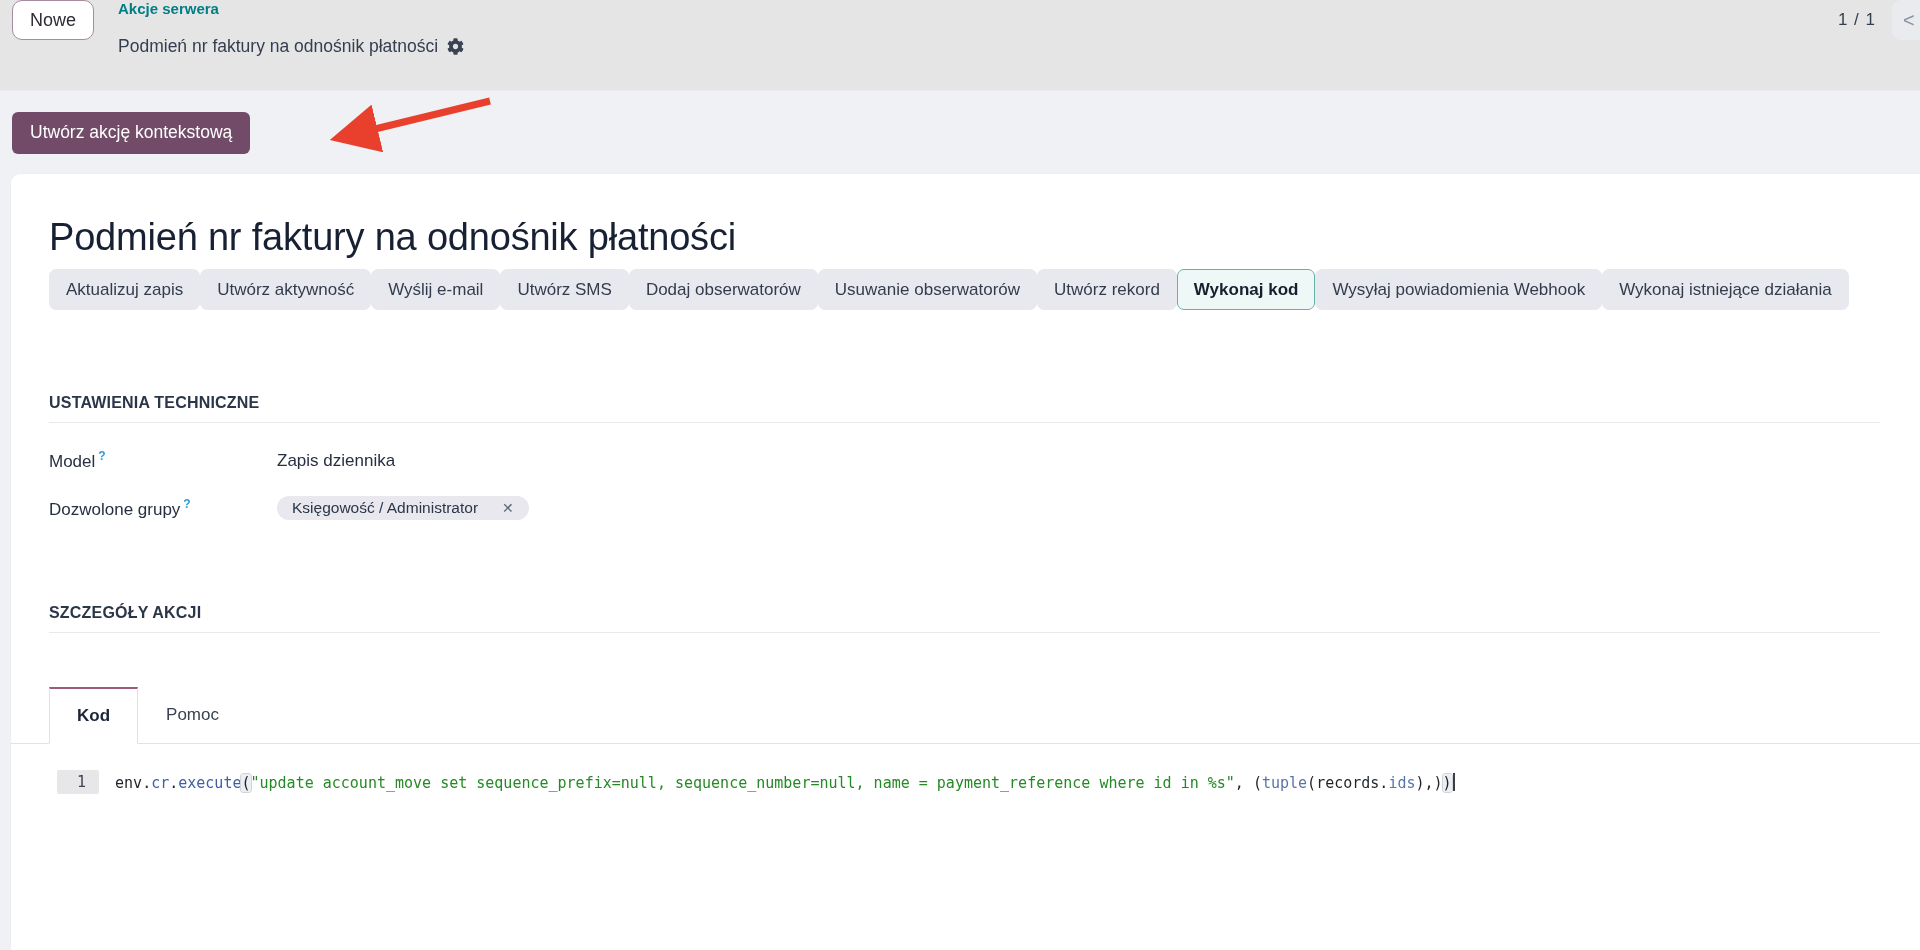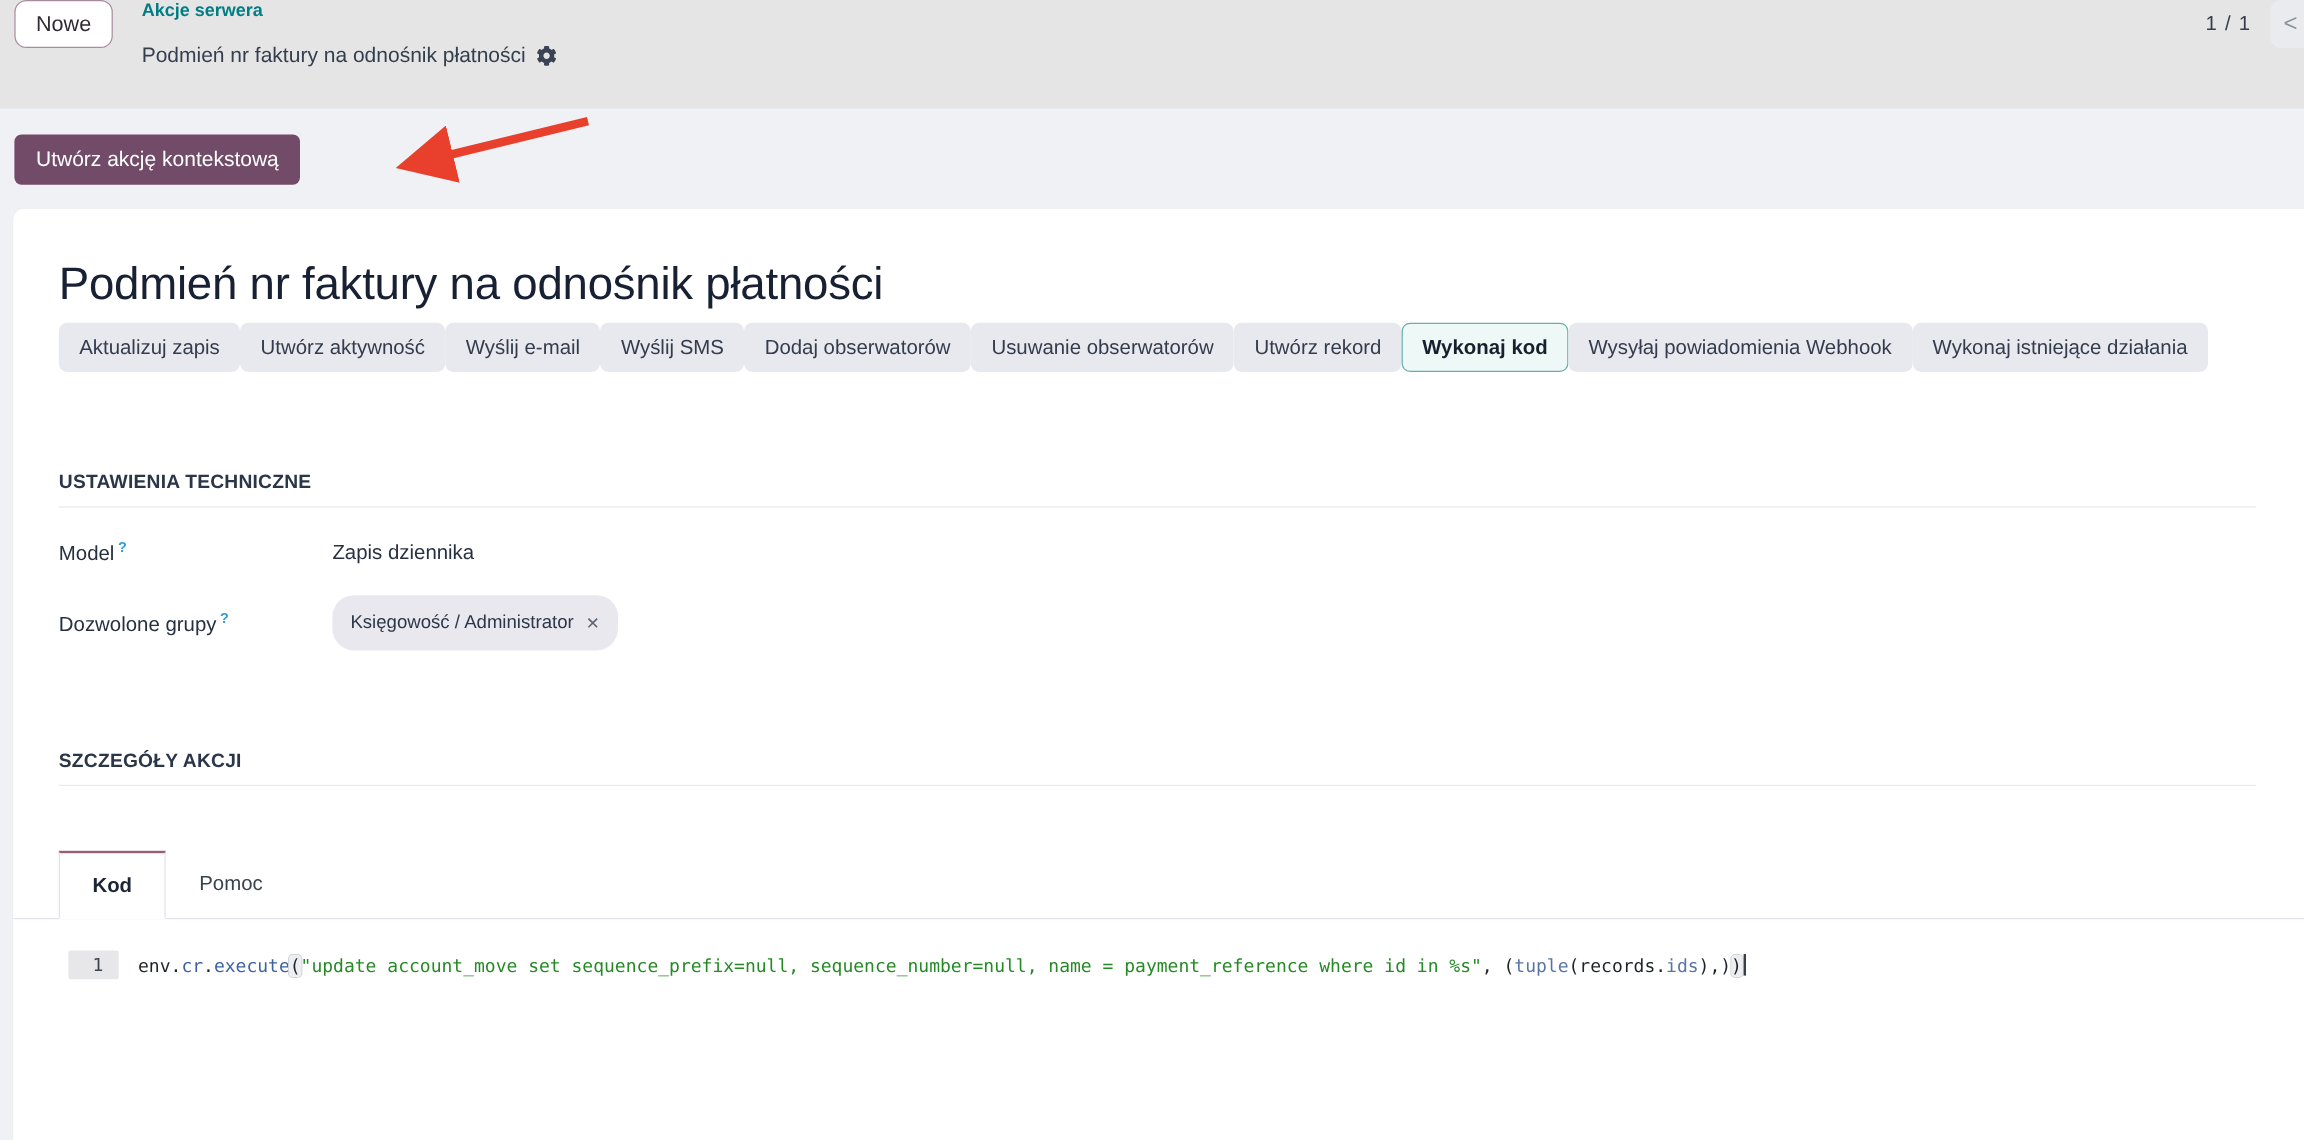--- a/index.html
+++ b/index.html
@@ -153,24 +153,24 @@
     display: grid;
     grid-template-columns: 228px auto;
     row-gap: 24px;
     align-items: center;
   }
   .fgrid-label { font-size: 17px; font-weight: 500; color: #273041; }
   .fgrid-value { font-size: 17px; color: #273041; cursor: text; }
   .tag {
     display: inline-flex;
     align-items: center;
-    gap: 10px;
+    gap: 24px;
     background: #e8e8ee;
     border-radius: 18px;
-    padding: 14px 15px;
+    padding: 3px 15px;
     font-size: 15.5px;
     font-weight: 500;
     color: #2b3648;
     cursor: default;
   }
   .tag .tag-x { color: #5f6673; font-size: 14px; cursor: pointer; }
 
   
   .tabbar {
     margin: 54px -40px 0 -38px;
@@ -279,21 +279,21 @@
 
   <main class="sheet">
 
     <h1 class="record-title">Podmień nr faktury na odnośnik płatności</h1>
 
 
     <div class="pills" id="type-options">
         <button class="pill">Aktualizuj zapis</button>
         <button class="pill">Utwórz aktywność</button>
         <button class="pill">Wyślij e-mail</button>
-        <button class="pill">Wyślij SMS</button>
+        <button class="pill">Utwórz SMS</button>
         <button class="pill">Dodaj obserwatorów</button>
         <button class="pill">Usuwanie obserwatorów</button>
         <button class="pill">Utwórz rekord</button>
         <button class="pill selected">Wykonaj kod</button>
         <button class="pill">Wysyłaj powiadomienia Webhook</button>
         <button class="pill">Wykonaj istniejące działania</button>
       </div>
 
     <h2 class="section-title">USTAWIENIA TECHNICZNE</h2>
     <hr class="section-rule">

